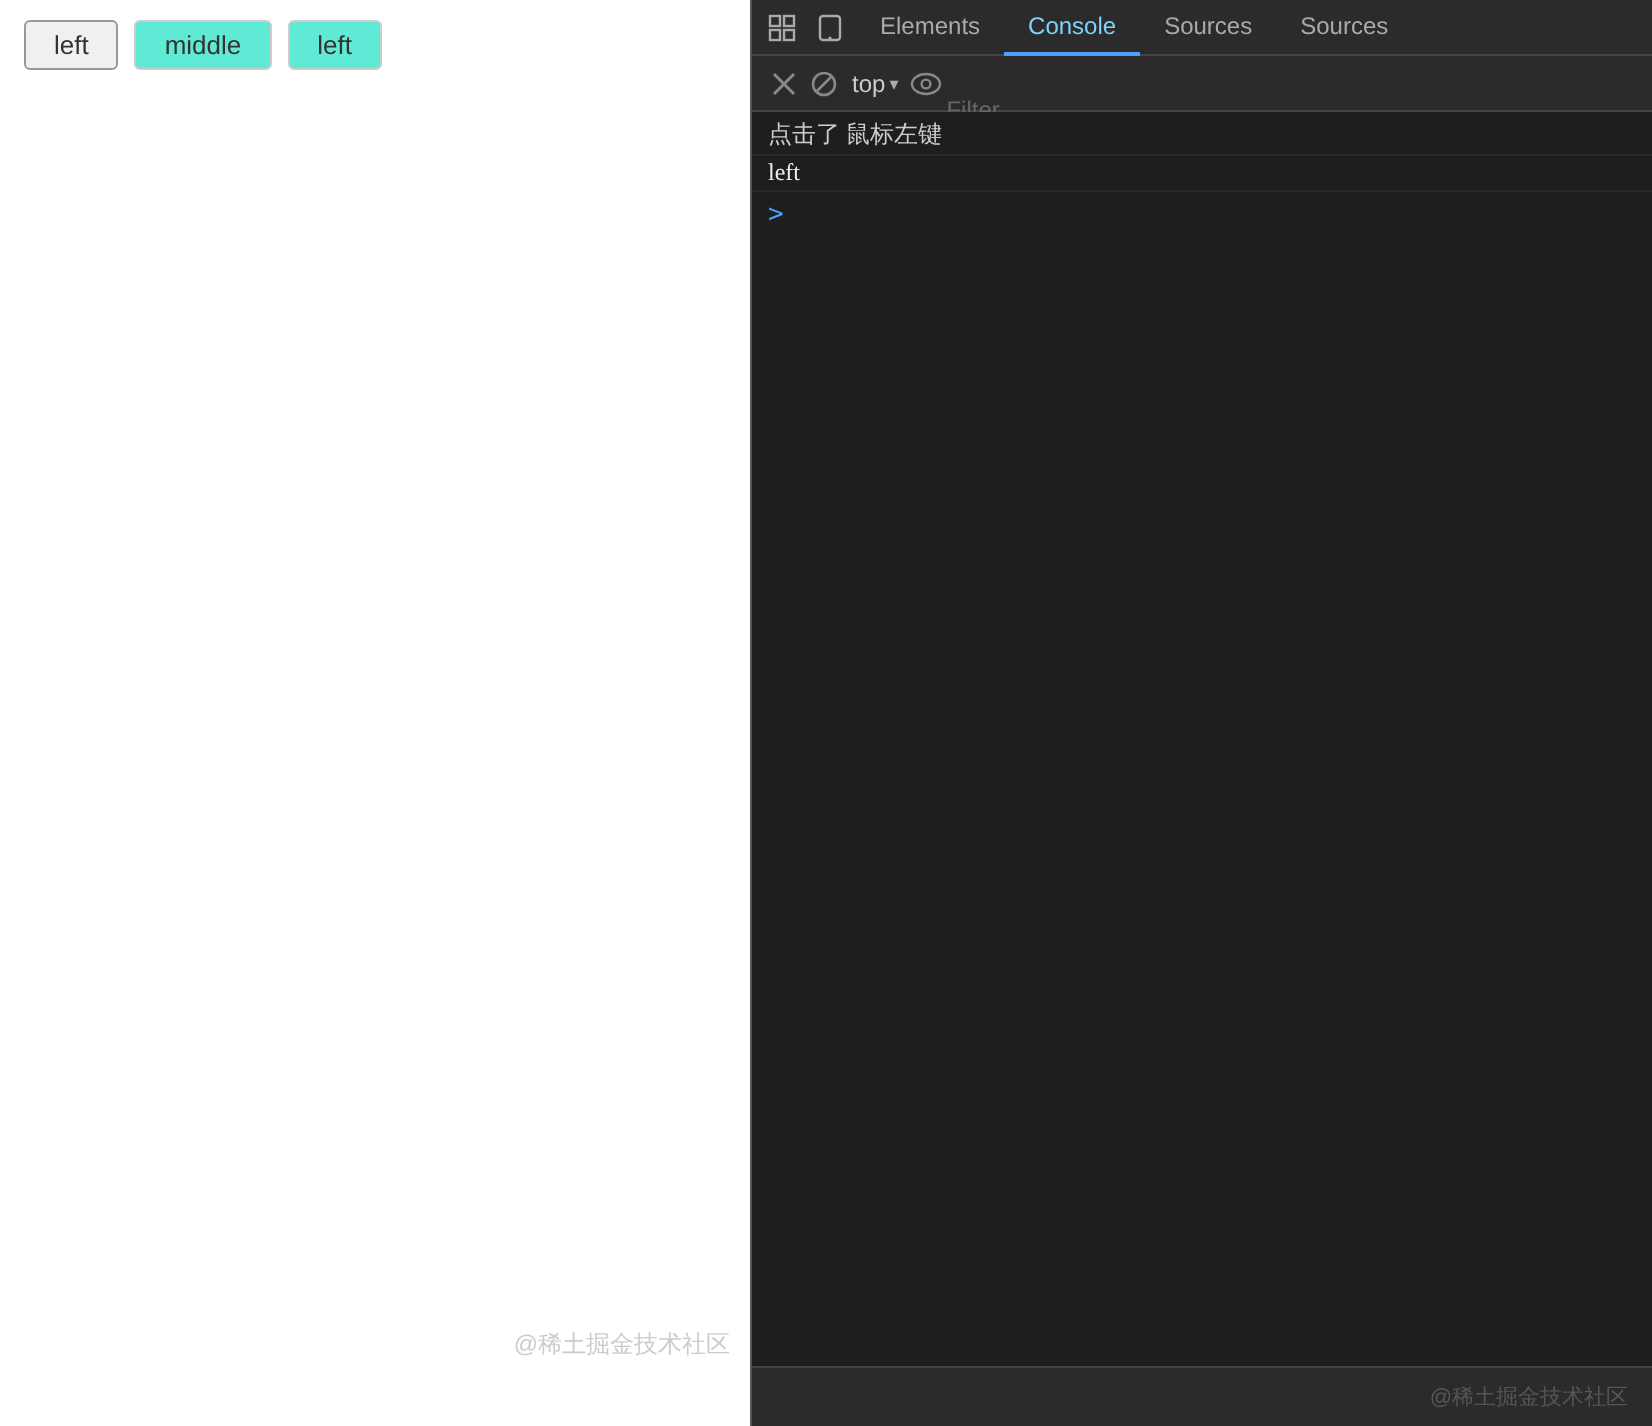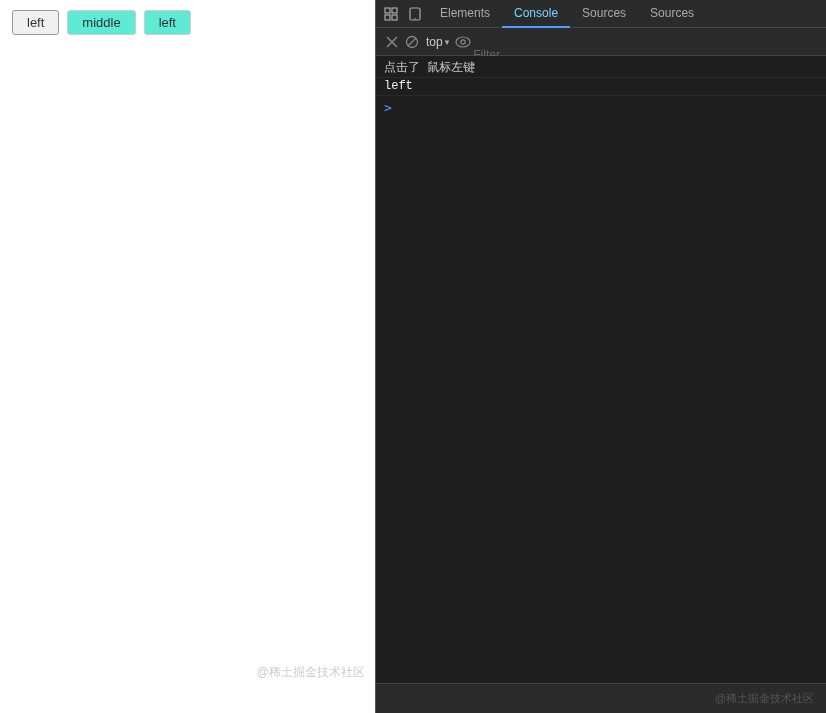--- a/index.html
+++ b/index.html
@@ -176,21 +176,21 @@
       background: #1e1e1e;
       overflow-y: auto;
       padding: 2px 0;
     }
 
     .console-line {
       display: flex;
       align-items: flex-start;
       padding: 1px 8px;
       font-size: 12px;
-      font-family: Liberation Mono, monospace;
+      font-family: Liberation Serif, serif;
       border-bottom: 1px solid #2a2a2a;
       min-height: 18px;
     }
 
     .console-line.info {
       color: #ccc;
     }
 
     .console-line.output {
       color: #eee;

